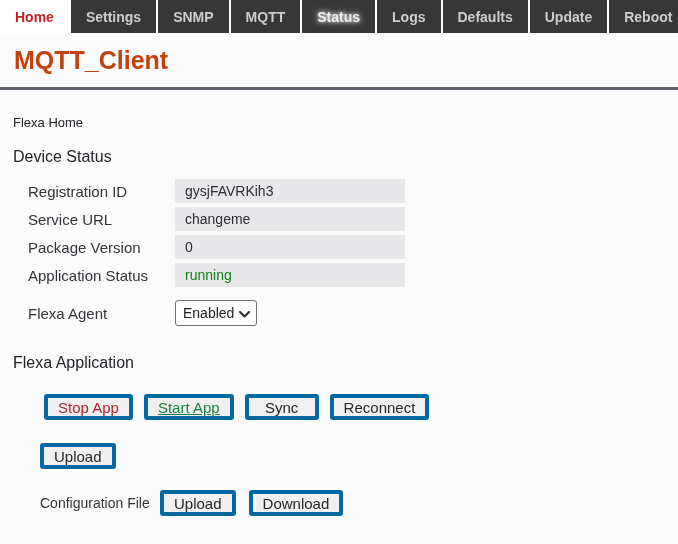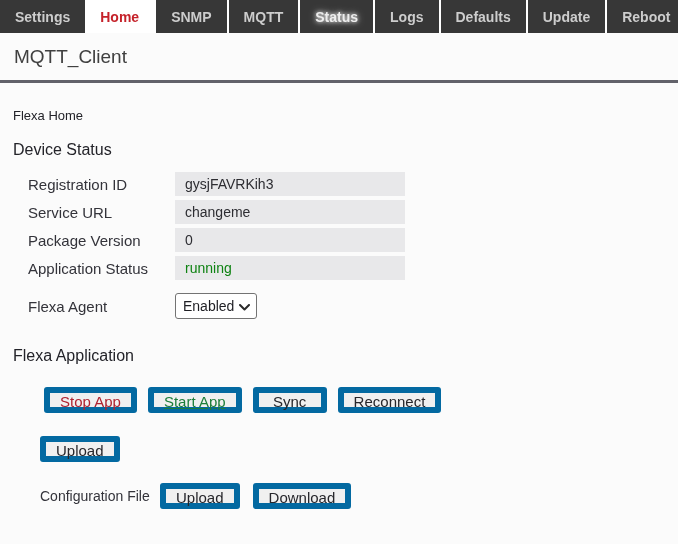--- a/index.html
+++ b/index.html
@@ -25,21 +25,21 @@
     display:flex;align-items:center;padding:0 15px;
     background:var(--nav-bg);color:var(--nav-text);
     font-size:14px;font-weight:700;text-decoration:none;cursor:pointer;
   }
   .tab + .tab{margin-left:2px;}
   .tab.active{background:#fff;color:var(--accent-red);margin-left:0;}
   .tab.glow{color:#ededed;text-shadow:0 0 4px rgba(255,255,255,.9),0 0 9px rgba(255,255,255,.55);}
   .nav-filler{flex:1;background:var(--nav-bg);margin-left:2px;}
   
   .header{padding:13px 14px 12px;border-bottom:3px solid var(--divider);}
-  .header h1{font-size:19px;font-weight:400;color:#404040;}
+  .header h1{font-size:25px;font-weight:700;color:#c2410c;}
   
   main{padding:0 13px;}
   .page-title{margin-top:25px;font-size:13px;font-weight:400;color:#232329;}
   .section-title{font-size:16px;font-weight:400;color:#232329;}
   .section-title.ds{margin-top:18px;}
   .section-title.fa{margin-top:28px;}
   .fields{margin:13px 0 0 15px;}
   .frow{display:flex;align-items:center;margin-bottom:4px;}
   .frow .flabel{width:147px;font-size:15px;color:#33333a;}
   .frow .fvalue{
@@ -48,41 +48,41 @@
   }
   .fvalue.green{color:var(--status-green);}
   .agent-row{margin-top:13px;}
   .select{
     display:inline-flex;align-items:center;justify-content:space-between;
     width:82px;height:26px;border:1px solid #737373;border-radius:3px;
     background:#fff;padding:0 7px;font-size:14px;color:#1f1f24;cursor:pointer;
   }
   .select svg{flex:none;margin-left:5px;}
   .btn{
-    min-width:74px;height:26px;background:#f0f0f0;border:6px solid #0369a1;
+    min-width:74px;height:26px;background:#f0f0f0;border:4px solid #0369a1;
     border-radius:3px;font-size:15px;color:#26262b;cursor:pointer;
     font-family:inherit;padding:0 10px;
   }
   .btn.red{color:var(--stop-red);}
   .btn.green{color:var(--start-green);text-decoration:underline;}
   .btn-row{margin:22px 0 0 31px;display:flex;gap:11px;}
   .file-row{display:flex;align-items:center;margin-left:27px;}
   .file-row.install{margin-top:23px;}
   .file-row.config{margin-top:21px;}
   .file-row .flabel{width:120px;font-size:14px;color:#33333a;}
   .file-row .btn{min-width:66px;}
   .file-row .btn + .btn{margin-left:13px;}
 </style>
 </head>
 <body>
 
 <nav class="nav">
   <div class="accent"></div>
+  <a class="tab active">Home</a>
   <a class="tab">Settings</a>
-  <a class="tab active">Home</a>
   <a class="tab">SNMP</a>
   <a class="tab">MQTT</a>
   <a class="tab glow">Status</a>
   <a class="tab">Logs</a>
   <a class="tab">Defaults</a>
   <a class="tab">Update</a>
   <a class="tab">Reboot</a>
   <div class="nav-filler"></div>
 </nav>
 

